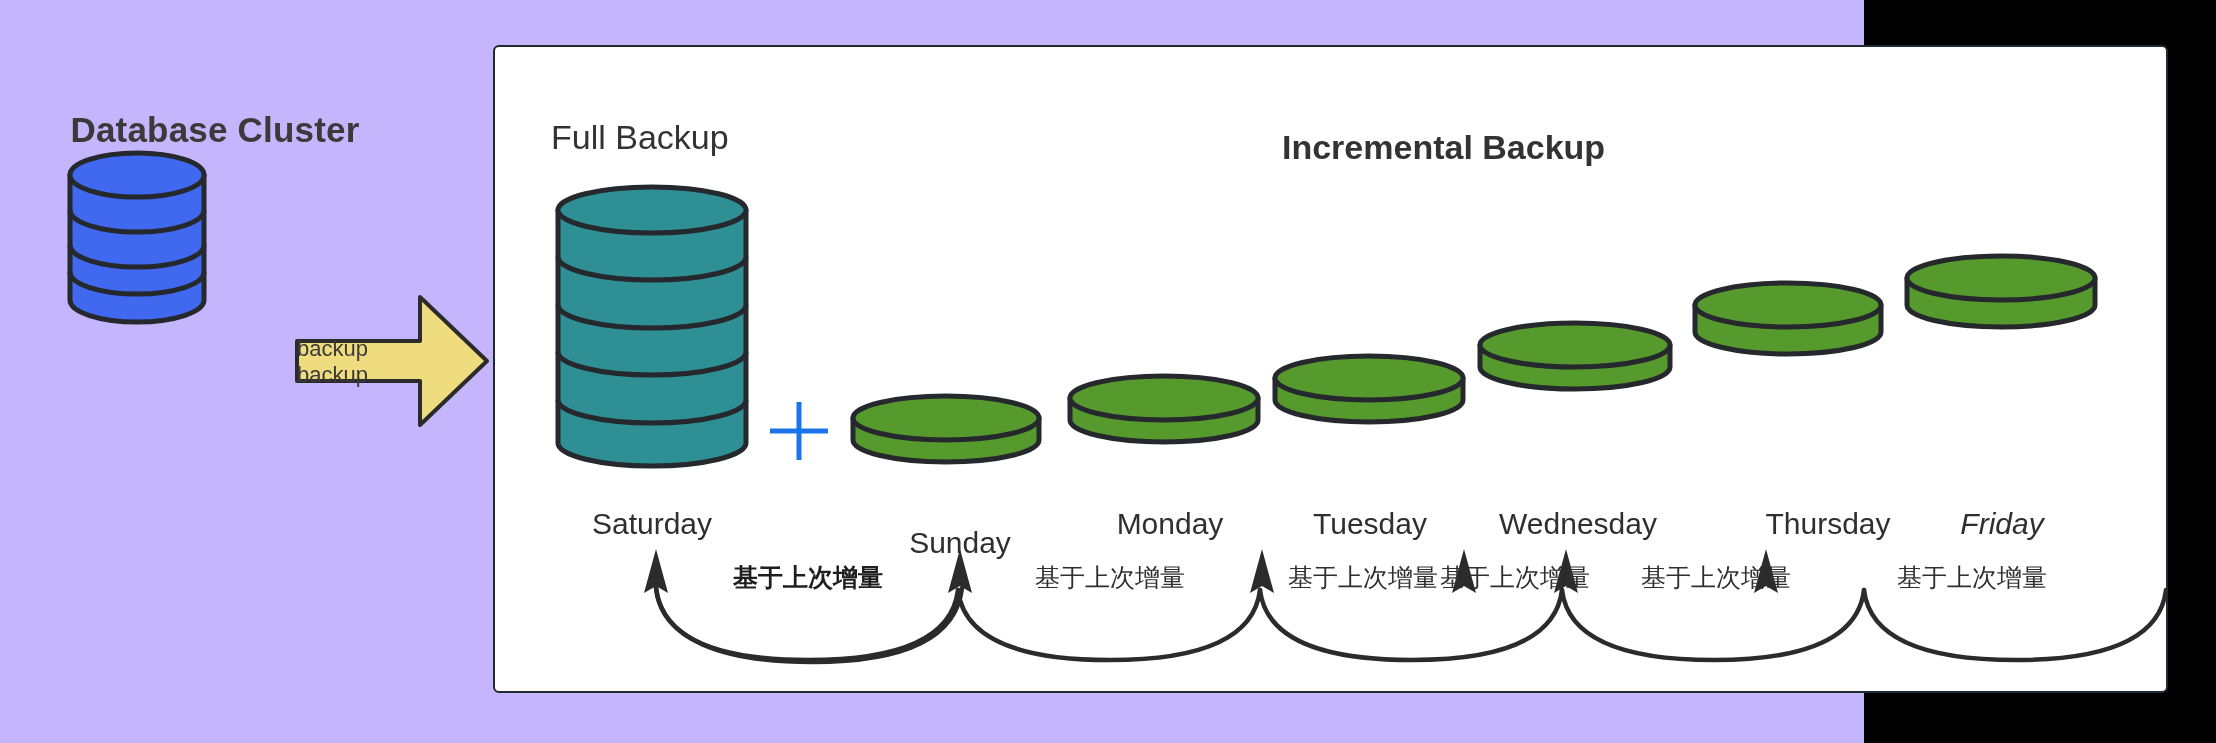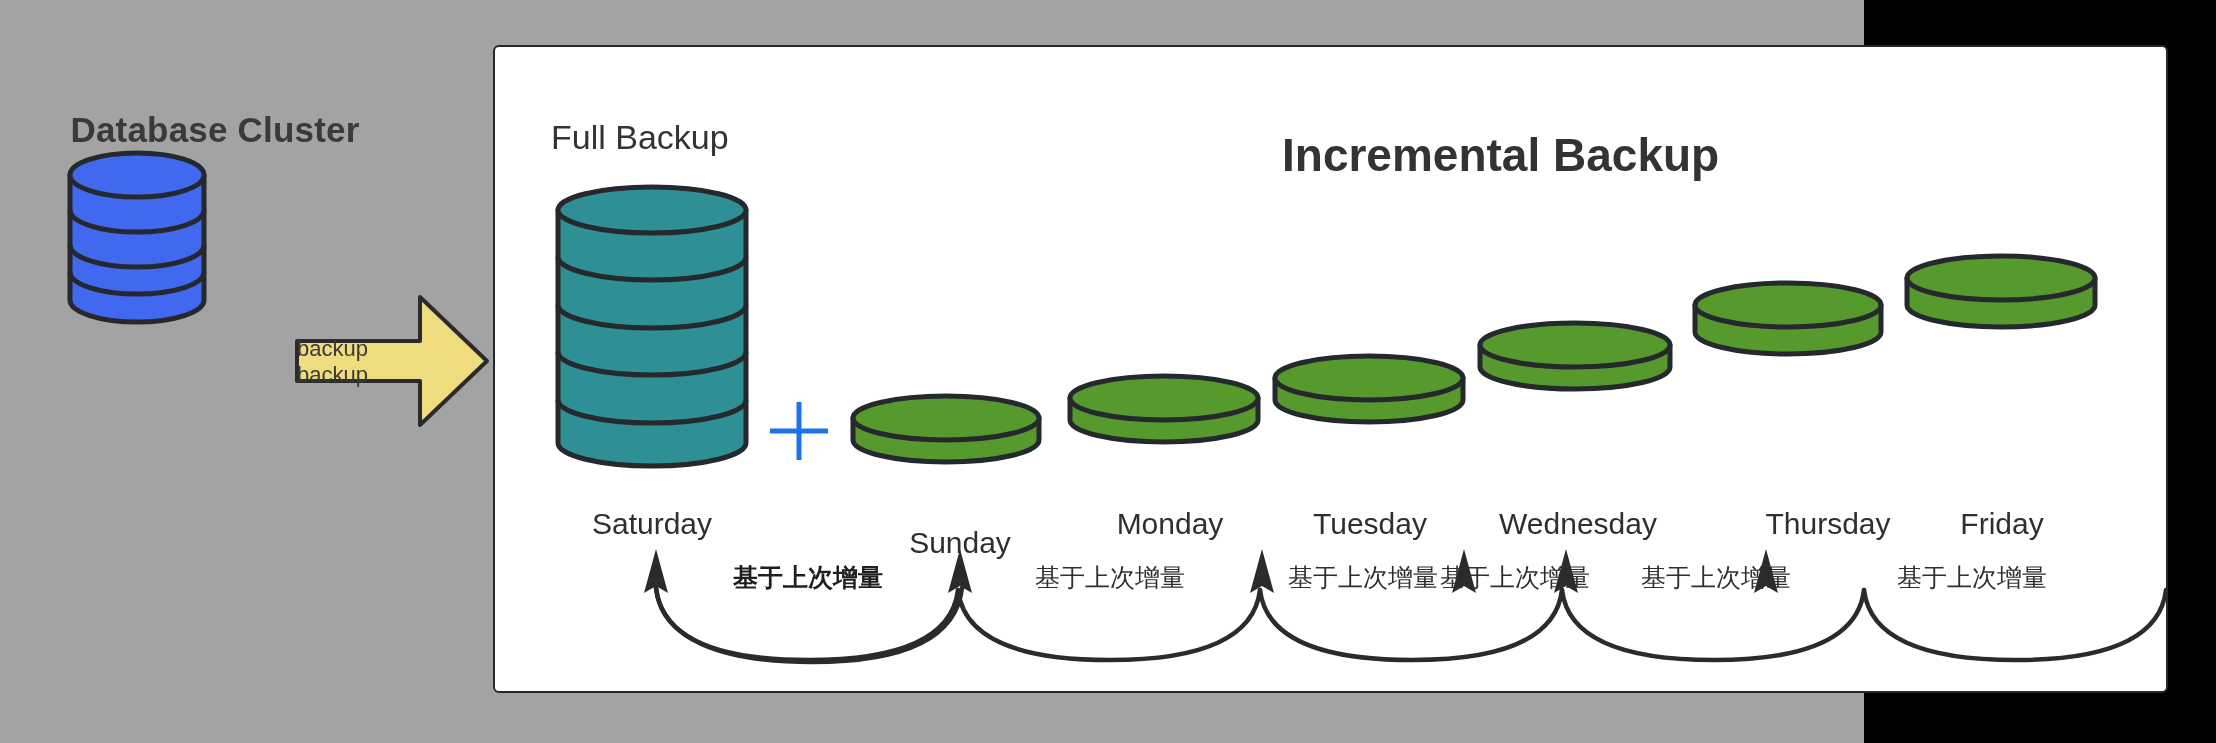--- a/index.html
+++ b/index.html
@@ -13,21 +13,21 @@
     height: 743px;
     position: relative;
     overflow: hidden;
     font-family: "Liberation Sans", "DejaVu Sans", sans-serif;
   }
   #stage {
     position: absolute;
     left: 0; top: 0;
     width: 1864px;
     height: 743px;
-    background: #a3a3a3;
+    background: #c4b5fd;
   }
   .abs { position: absolute; }
 
   
   #db-title {
     left: 55px;
     top: 110px;
     width: 320px;
     text-align: center;
     font-size: 35px;
@@ -54,21 +54,21 @@
     left: 551px;
     top: 118px;
     font-size: 34px;
     font-weight: normal;
     color: #333333;
     white-space: nowrap;
   }
   #incremental-backup-title {
     left: 1282px;
     top: 128px;
-    font-size: 46px;
+    font-size: 34px;
     font-weight: bold;
     color: #333333;
     white-space: nowrap;
   }
 
   
   #plus-sign {
     left: 766px;
     top: 398px;
     width: 66px;
@@ -199,21 +199,21 @@
       <line x1="4" y1="33" x2="62" y2="33" stroke="#1A73E8" stroke-width="5"></line>
     </svg>
   </div>
 
   <div class="day-label" style="left:652px;">Saturday</div>
   <div class="day-label" style="left:960px;margin-top:19px;">Sunday</div>
   <div class="day-label" style="left:1170px;">Monday</div>
   <div class="day-label" style="left:1370px;">Tuesday</div>
   <div class="day-label" style="left:1578px;">Wednesday</div>
   <div class="day-label" style="left:1790px;margin-left:38px;">Thursday</div>
-  <div class="day-label" style="left:2002px;">Friday</div>
+  <div class="day-label" style="left:2002px;font-style:italic;">Friday</div>
 
   <div class="rel-label bold" style="left:808px;">基于上次增量</div>
   <div class="rel-label" style="left:1110px;">基于上次增量</div>
   <div class="rel-label" style="left:1363px;">基于上次增量</div>
   <div class="rel-label" style="left:1515px;">基于上次增量</div>
   <div class="rel-label" style="left:1716px;">基于上次增量</div>
   <div class="rel-label" style="left:1972px;">基于上次增量</div>
 
 </div>
 

